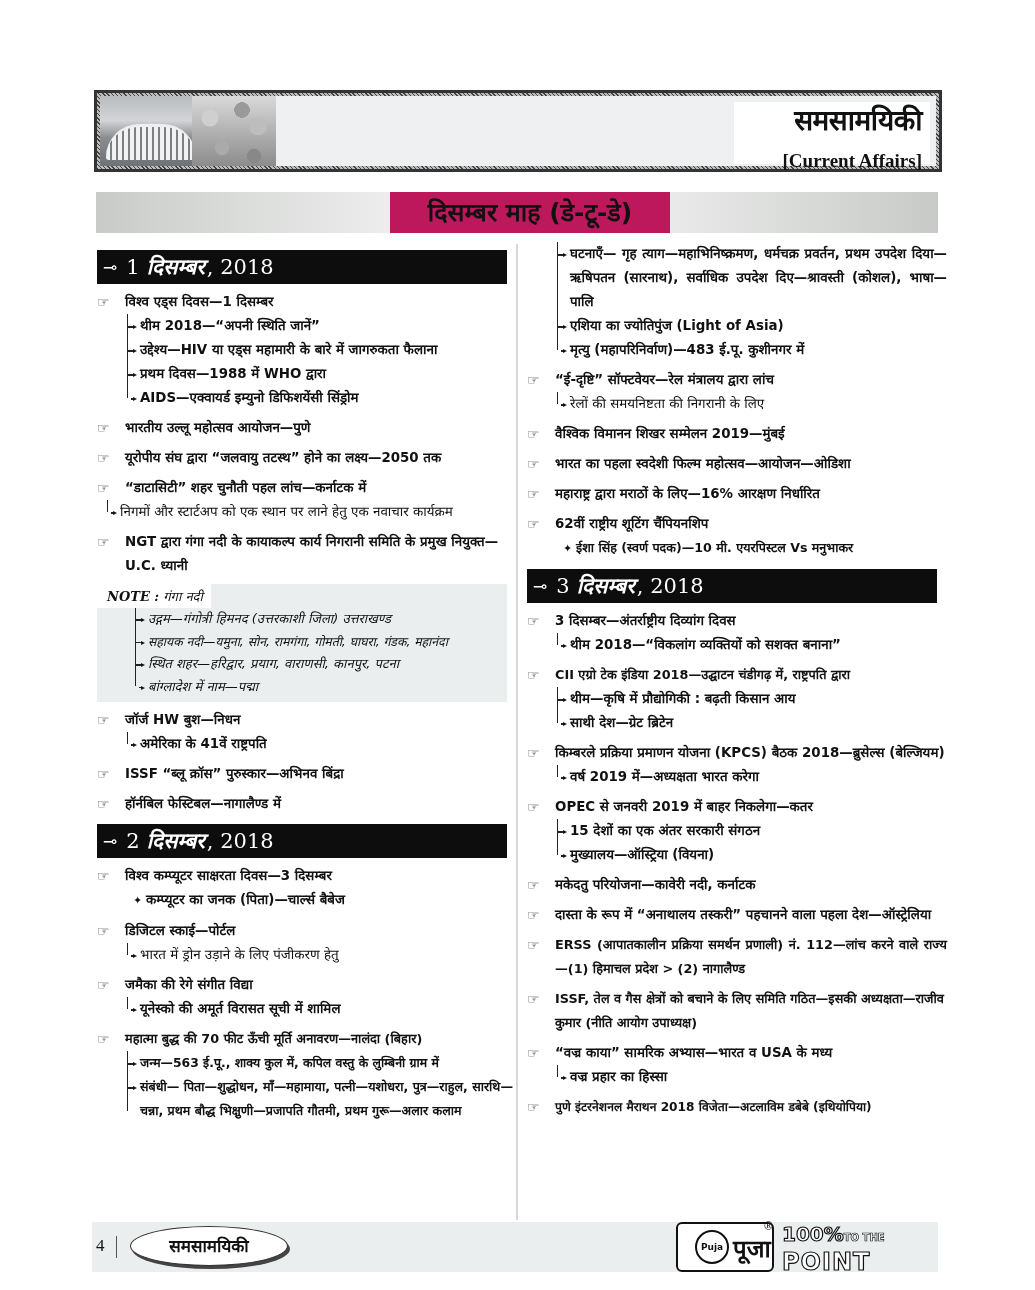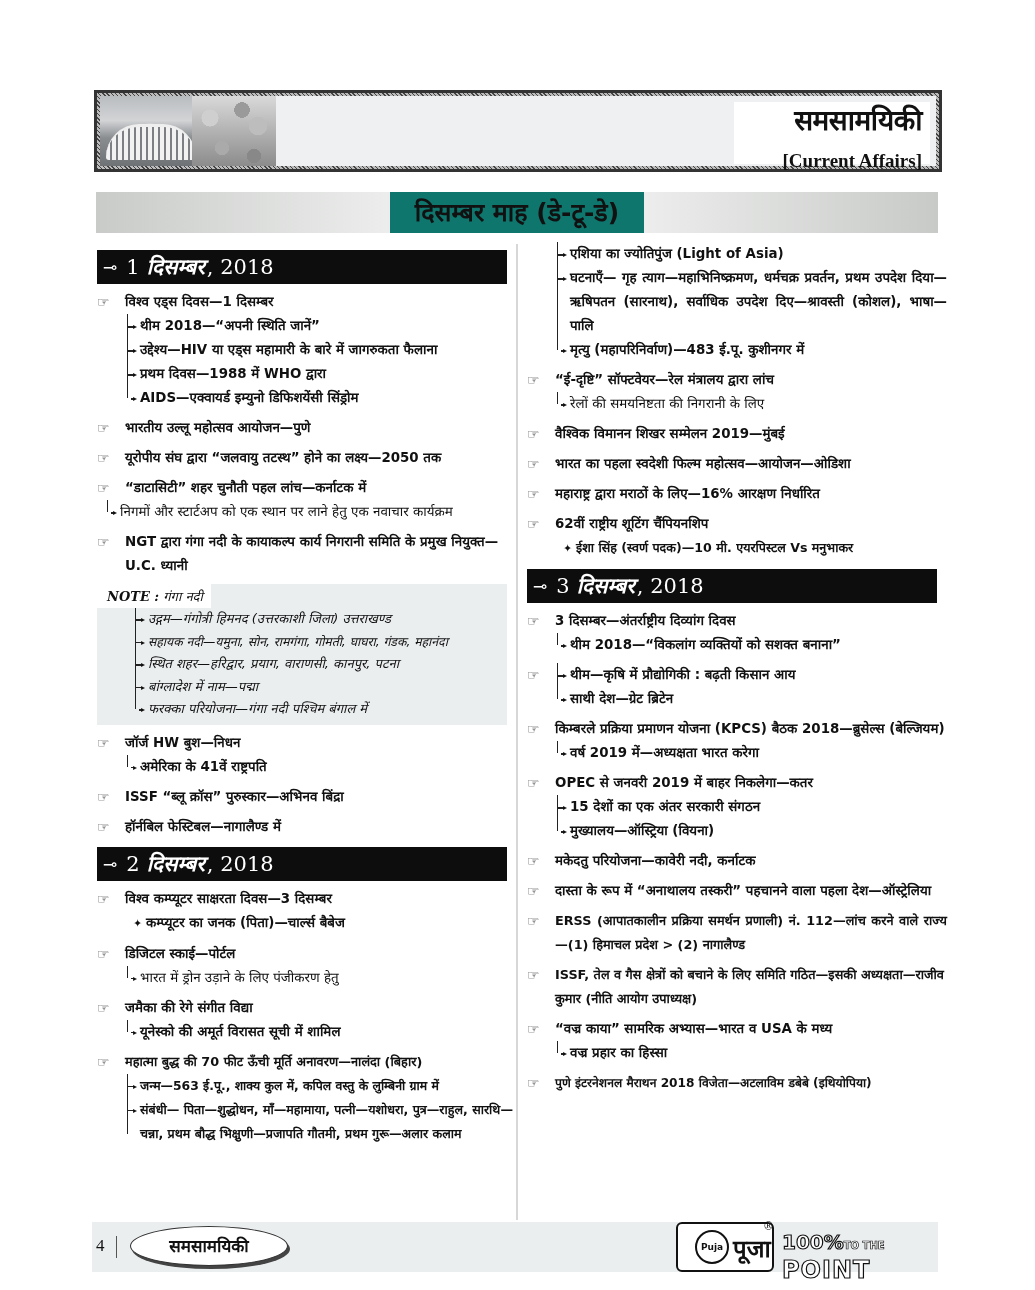--- a/index.html
+++ b/index.html
@@ -42,22 +42,22 @@
     background: #fff; text-align: right; padding-right: 8px;
   }
   .title-hi { font-family: "DejaVu Sans", sans-serif; font-weight: bold; font-size: 28px; line-height: 34px; margin-top: 2px; letter-spacing: -0.5px; }
   .title-en { font-family: "Liberation Serif", serif; font-weight: bold; font-size: 19px; line-height: 22px; margin-top: 12px; }
 
   .month-bar {
     position: absolute; left: 96px; top: 192px; width: 842px; height: 41px;
     background: linear-gradient(90deg, #c9cbc9 0%, #f1f2f1 40%, #f1f2f1 60%, #c8cac8 100%);
   }
   .month-title {
-    position: absolute; left: 390px; top: 192px; width: 254px; height: 41px;
-    background: #0f766e; text-align: center;
+    position: absolute; left: 390px; top: 192px; width: 280px; height: 41px;
+    background: #be185d; text-align: center;
     font-family: "DejaVu Sans", sans-serif; font-weight: bold; font-size: 25px; line-height: 41px;
   }
 
   
   .col { position: absolute; top: 250px; width: 420px; font-family: "DejaVu Sans", sans-serif; font-size: 13.4px; }
   .col-left { left: 97px; }
   .col-right { left: 527px; top: 242px; }
   .col-divider { position: absolute; left: 516px; top: 244px; width: 2px; height: 976px; background: #d7d7d7; }
 
   .day-head {
@@ -108,21 +108,21 @@
     font-family: "DejaVu Sans", sans-serif; font-weight: bold; font-size: 17px; text-align: center; line-height: 38px;
   }
   .logo {
     position: absolute; left: 584px; top: 0; width: 98px; height: 50px;
     border: 2px solid #111; border-radius: 6px; background: #fff; display: flex; align-items: center;
   }
   .logo-circle { width: 34px; height: 34px; border-radius: 50%; border: 2px solid #111; margin-left: 17px;
     font-size: 9px; font-weight: bold; text-align: center; line-height: 30px; font-family: "DejaVu Sans", sans-serif; }
   .logo-text { font-family: "DejaVu Sans", sans-serif; font-weight: bold; font-size: 24px; margin-left: 4px; }
   .reg { position: absolute; right: -2px; top: -4px; font-size: 11px; }
-  .tagline { position: absolute; left: 690px; top: 8px; width: 150px; height: 50px; font-family: "DejaVu Sans", sans-serif; font-weight: bold; color: #fff; }
+  .tagline { position: absolute; left: 690px; top: 0; width: 150px; height: 50px; font-family: "DejaVu Sans", sans-serif; font-weight: bold; color: #fff; }
   .tag-top { font-size: 20px; -webkit-text-stroke: 1.2px #111; line-height: 24px; }
   .tag-top small { font-size: 10px; -webkit-text-stroke: 0.7px #111; }
   .tag-bottom { font-size: 24px; -webkit-text-stroke: 1.2px #111; line-height: 24px; letter-spacing: 1px; }
 </style>
 </head>
 <body>
 
 <div class="banner">
   <div class="banner-inner">
     <div class="collage">
@@ -194,21 +194,20 @@
     <div class="note-title">
       <span class="b">NOTE :</span>
       <span>गंगा नदी</span>
     </div>
     <div class="subs-wrap">
         <div class="subs">
       <div class="sub">उद्गम—गंगोत्री हिमनद (उत्तरकाशी जिला) उत्तराखण्ड</div>
       <div class="sub" style="font-size:12.3px">सहायक नदी—यमुना, सोन, रामगंगा, गोमती, घाघरा, गंडक, महानंदा</div>
       <div class="sub">स्थित शहर—हरिद्वार, प्रयाग, वाराणसी, कानपुर, पटना</div>
       <div class="sub">बांग्लादेश में नाम—पद्मा</div>
-      <div class="sub">फरक्का परियोजना—गंगा नदी पश्चिम बंगाल में</div>
     </div>
         <div class="mask"></div>
       </div>
   </div>
 
   <div class="item b">
     <span class="hand">☞</span>
     <div>जॉर्ज HW बुश—निधन</div>
     <div class="subs-wrap">
         <div class="subs">
@@ -274,22 +273,22 @@
         <div class="mask"></div>
       </div>
   </div>
 </div>
 
 <div class="col col-right">
 
   <div class="item b" style="padding-left:28px">
     <div class="subs-wrap">
         <div class="subs">
+      <div class="sub" style="text-align:justify">घटनाएँ— गृह त्याग—महाभिनिष्क्रमण, धर्मचक्र प्रवर्तन, प्रथम उपदेश दिया—ऋषिपतन (सारनाथ), सर्वाधिक उपदेश दिए—श्रावस्ती (कोशल), भाषा—पालि</div>
       <div class="sub">एशिया का ज्योतिपुंज (Light of Asia)</div>
-      <div class="sub" style="text-align:justify">घटनाएँ— गृह त्याग—महाभिनिष्क्रमण, धर्मचक्र प्रवर्तन, प्रथम उपदेश दिया—ऋषिपतन (सारनाथ), सर्वाधिक उपदेश दिए—श्रावस्ती (कोशल), भाषा—पालि</div>
       <div class="sub">मृत्यु (महापरिनिर्वाण)—483 ई.पू. कुशीनगर में</div>
     </div>
         <div class="mask"></div>
       </div>
   </div>
 
   <div class="item">
     <span class="hand">☞</span>
     <div class="b">“ई-दृष्टि” सॉफ्टवेयर—रेल मंत्रालय द्वारा लांच</div>
     <div class="subs-wrap">
@@ -334,20 +333,21 @@
     <div class="subs-wrap">
         <div class="subs">
       <div class="sub">थीम 2018—“विकलांग व्यक्तियों को सशक्त बनाना”</div>
     </div>
         <div class="mask"></div>
       </div>
   </div>
 
   <div class="item b">
     <span class="hand">☞</span>
+    <div style="font-size:12.8px">CII एग्रो टेक इंडिया 2018—उद्घाटन चंडीगढ़ में, राष्ट्रपति द्वारा</div>
     <div class="subs-wrap">
         <div class="subs">
       <div class="sub">थीम—कृषि में प्रौद्योगिकी : बढ़ती किसान आय</div>
       <div class="sub">साथी देश—ग्रेट ब्रिटेन</div>
     </div>
         <div class="mask"></div>
       </div>
   </div>
 
   <div class="item b">

